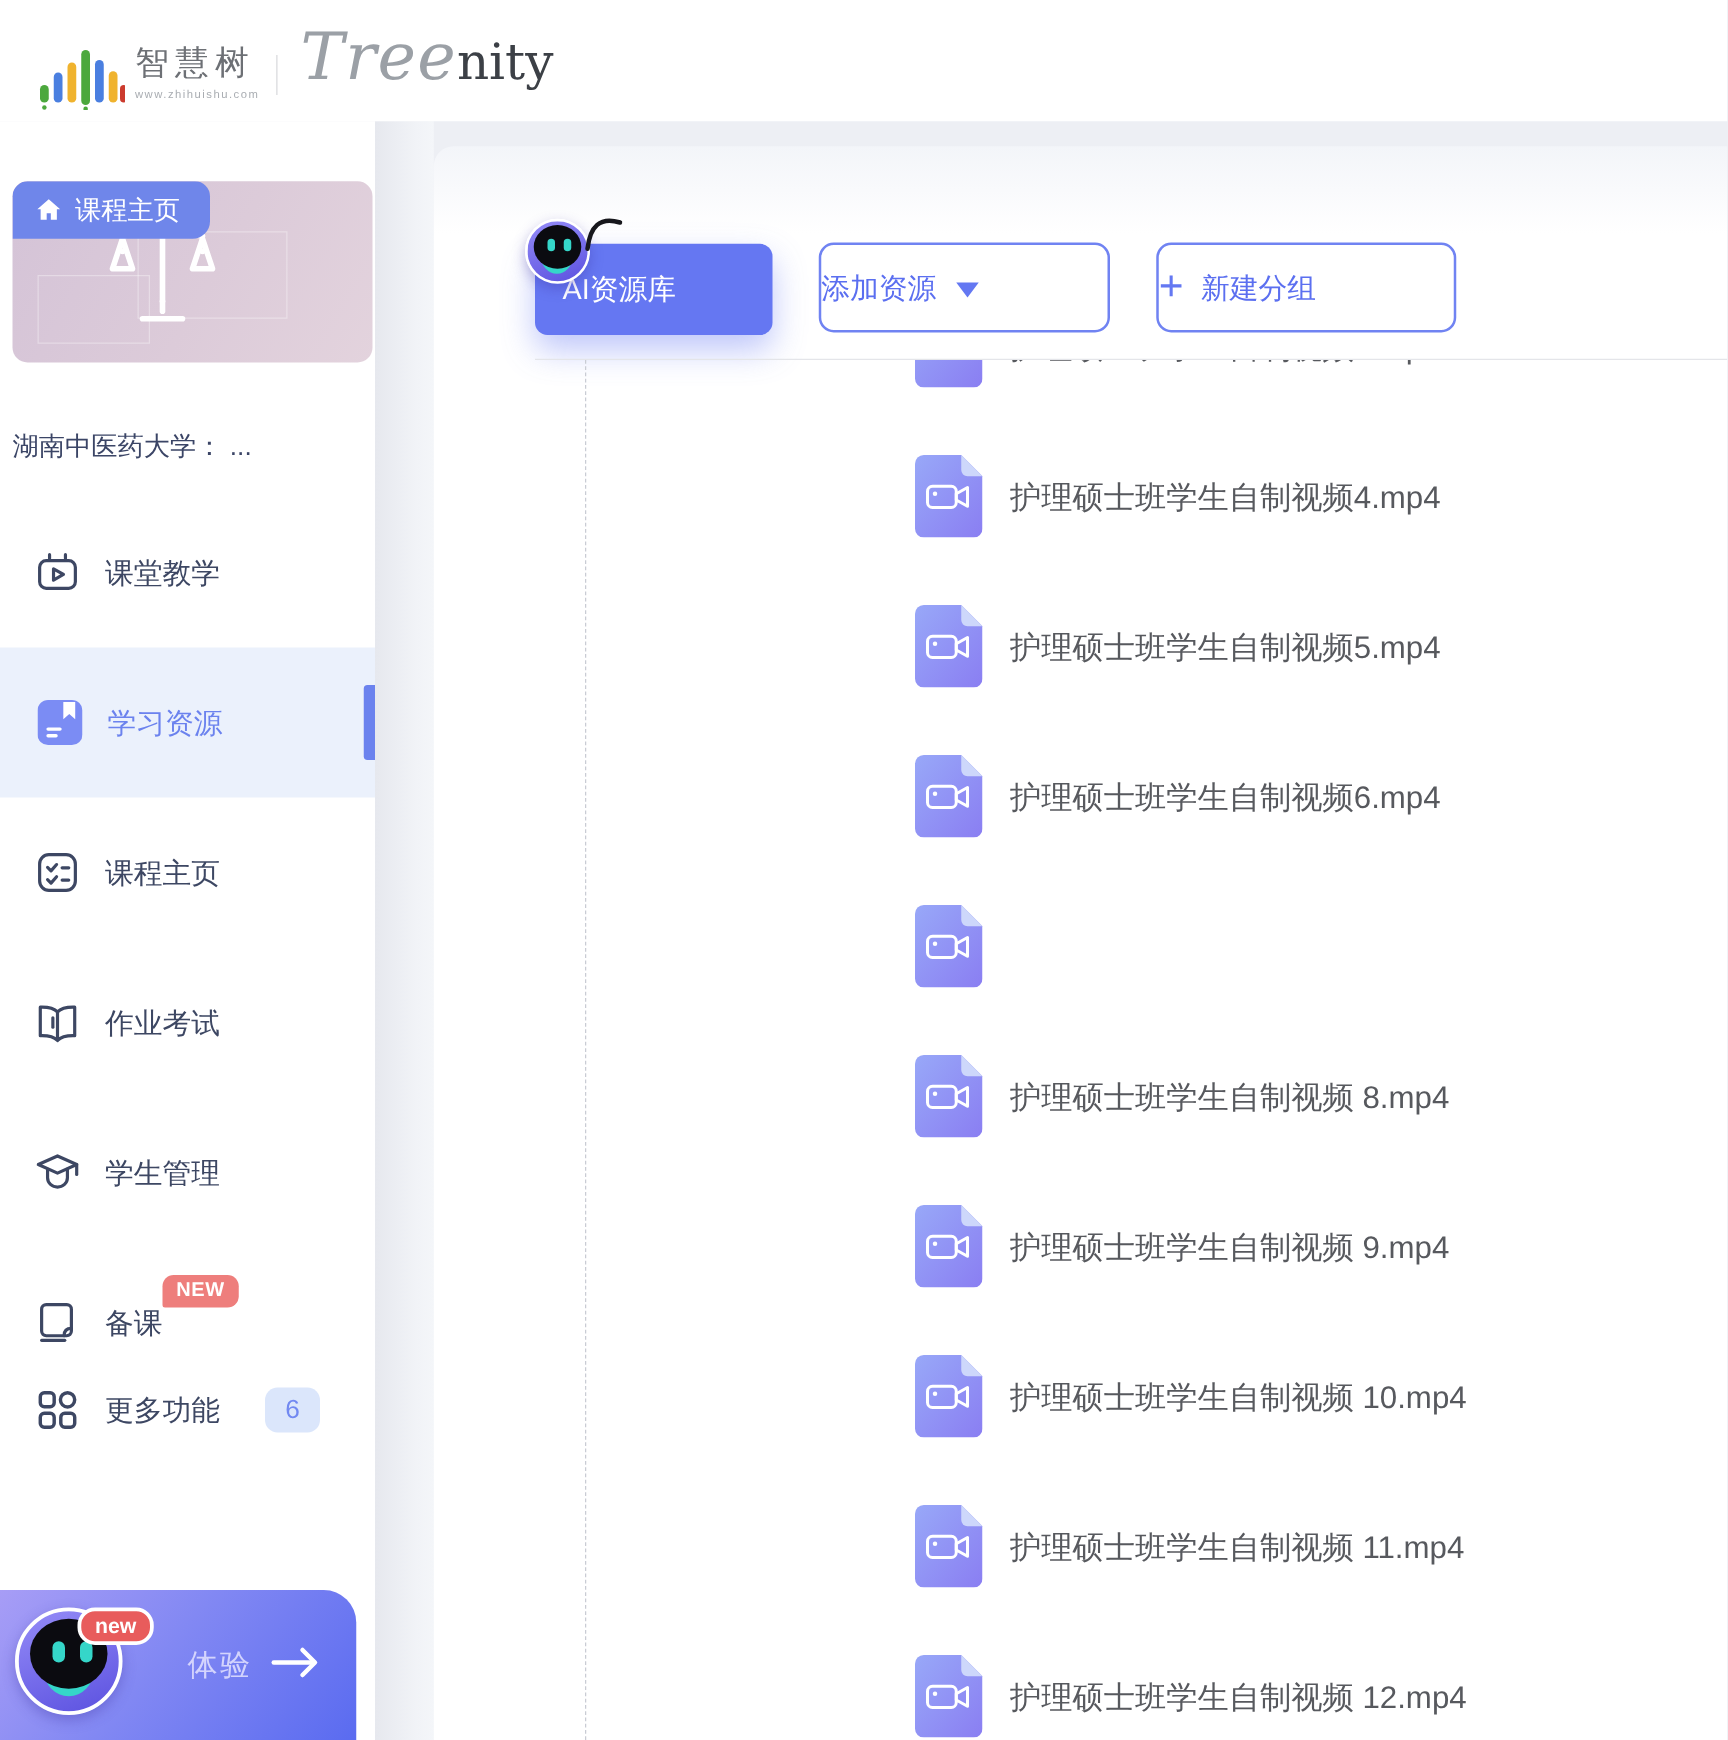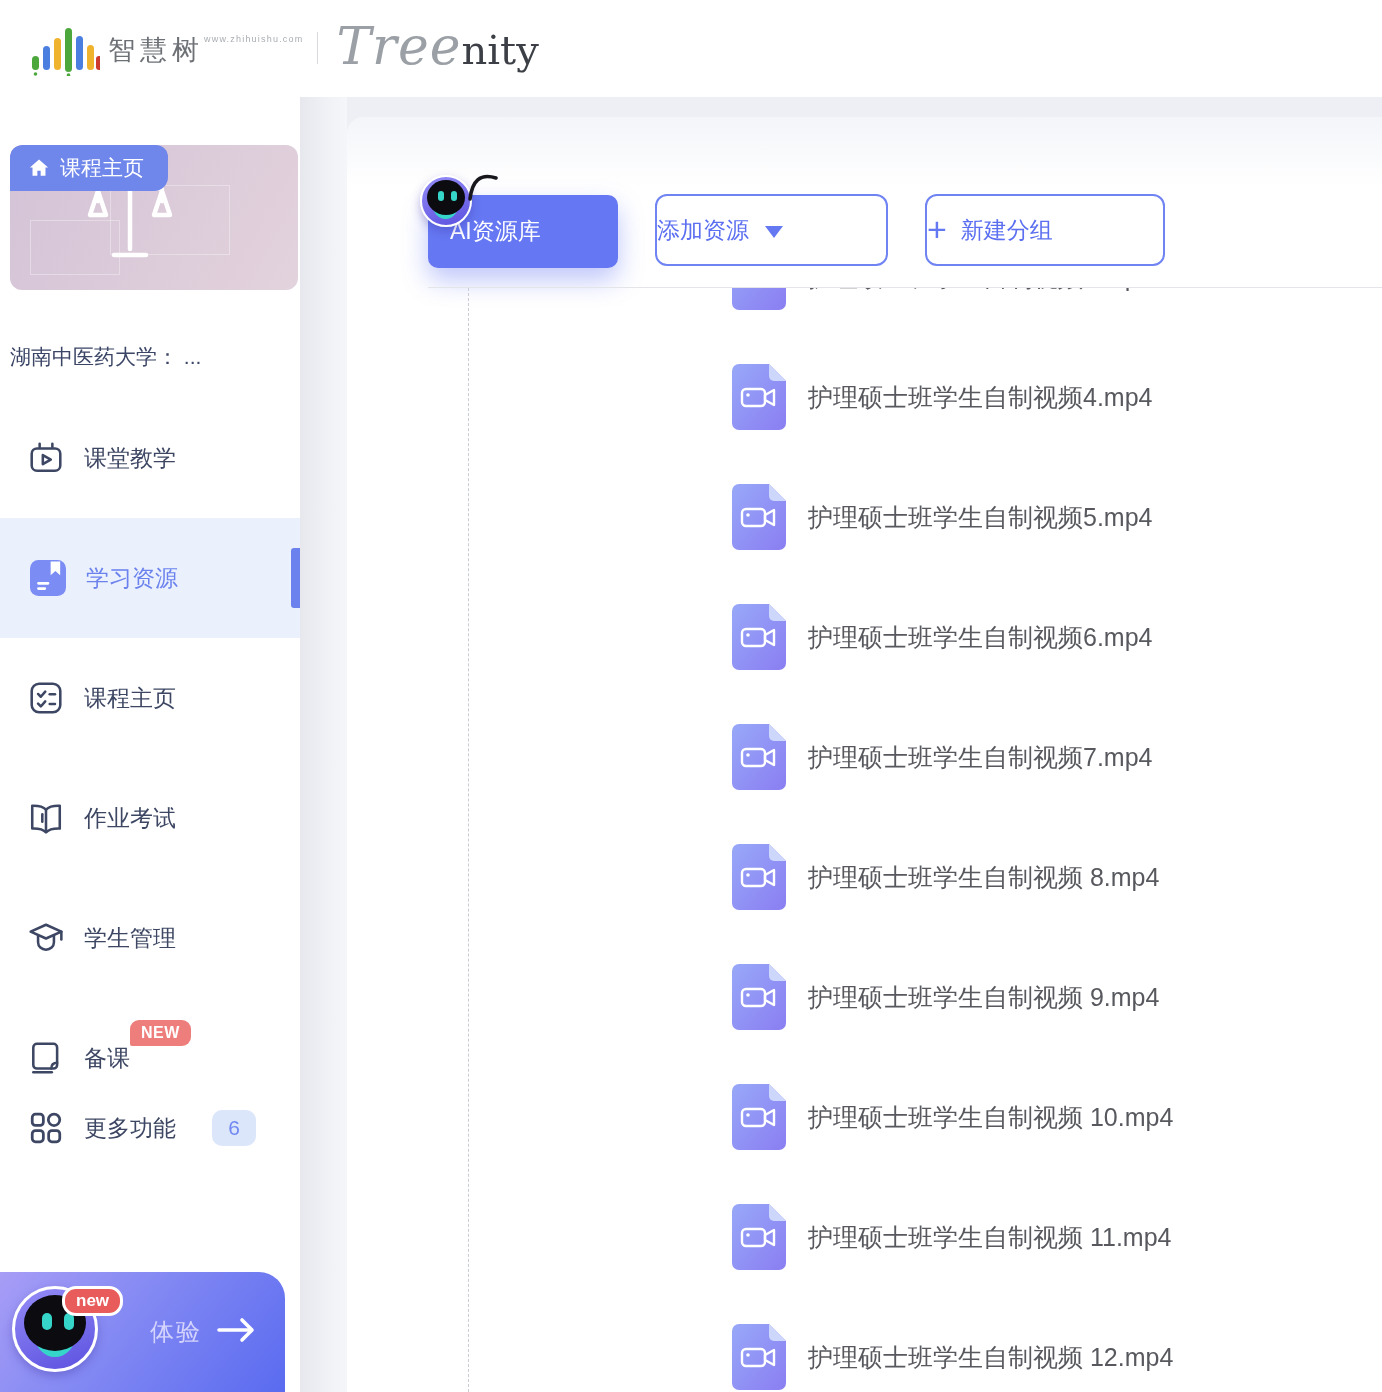--- a/index.html
+++ b/index.html
@@ -12,25 +12,25 @@
   }
   .stage { position:absolute; inset:0; }
 
   
   .header {
     position:absolute; left:0; top:0; width:1382px; height:97px;
     background:#ffffff; z-index:5;
   }
   .logo-group { position:absolute; left:30px; top:16px; display:flex; align-items:flex-end; }
   .bars-icon { width:70px; height:58px; margin-right:8px; }
-  .brand-zh-wrap { display:flex; flex-direction:row; margin-bottom:8px; }
+  .brand-zh-wrap { display:flex; flex-direction:column; margin-bottom:8px; }
   .brand-zh { font-size:27px; color:#6d7075; letter-spacing:5px; font-weight:500; }
   .brand-domain { font-size:9px; color:#a9adb2; letter-spacing:1.2px; margin-top:2px; }
   .logo-divider { width:1px; height:32px; background:#d9dadd; margin:0 18px 12px 14px; }
-  .brand-en { font-family:"DejaVu Serif", serif; margin-bottom:0; white-space:nowrap; }
+  .brand-en { font-family:"DejaVu Serif", serif; margin-bottom:12px; white-space:nowrap; }
   .brand-en .script { font-style:italic; font-size:52px; color:#9ba0a6; letter-spacing:1px; }
   .brand-en .serif { font-size:40px; color:#3c4046; }
 
   
   .sidebar {
     position:absolute; left:0; top:97px; width:300px; height:1295px;
     background:#ffffff; z-index:4;
   }
   .gap-strip {
     position:absolute; left:300px; top:97px; width:47px; height:1295px;
@@ -404,21 +404,20 @@
         </div>
 
         <div class="row">
           <svg class="file-ico" viewBox="0 0 54 66" fill="none">
             <path d="M7 0h30l17 17v42a7 7 0 0 1-7 7H7a7 7 0 0 1-7-7V7a7 7 0 0 1 7-7z" fill="url(#fgrad)"></path>
             <path d="M37 0l17 17H42a5 5 0 0 1-5-5z" fill="#cdd7fb"></path>
             <rect x="10" y="25" width="23" height="17" rx="4" stroke="#fff" stroke-width="2.4"></rect>
             <circle cx="16" cy="31" r="1.8" fill="#fff"></circle>
             <path d="M33 31l9-5v15l-9-5z" stroke="#fff" stroke-width="2.4" stroke-linejoin="round"></path>
           </svg>
-          <span class="file-name">护理硕士班学生自制视频7.mp4</span>
         </div>
 
         <div class="row">
           <svg class="file-ico" viewBox="0 0 54 66" fill="none">
             <path d="M7 0h30l17 17v42a7 7 0 0 1-7 7H7a7 7 0 0 1-7-7V7a7 7 0 0 1 7-7z" fill="url(#fgrad)"></path>
             <path d="M37 0l17 17H42a5 5 0 0 1-5-5z" fill="#cdd7fb"></path>
             <rect x="10" y="25" width="23" height="17" rx="4" stroke="#fff" stroke-width="2.4"></rect>
             <circle cx="16" cy="31" r="1.8" fill="#fff"></circle>
             <path d="M33 31l9-5v15l-9-5z" stroke="#fff" stroke-width="2.4" stroke-linejoin="round"></path>
           </svg>

